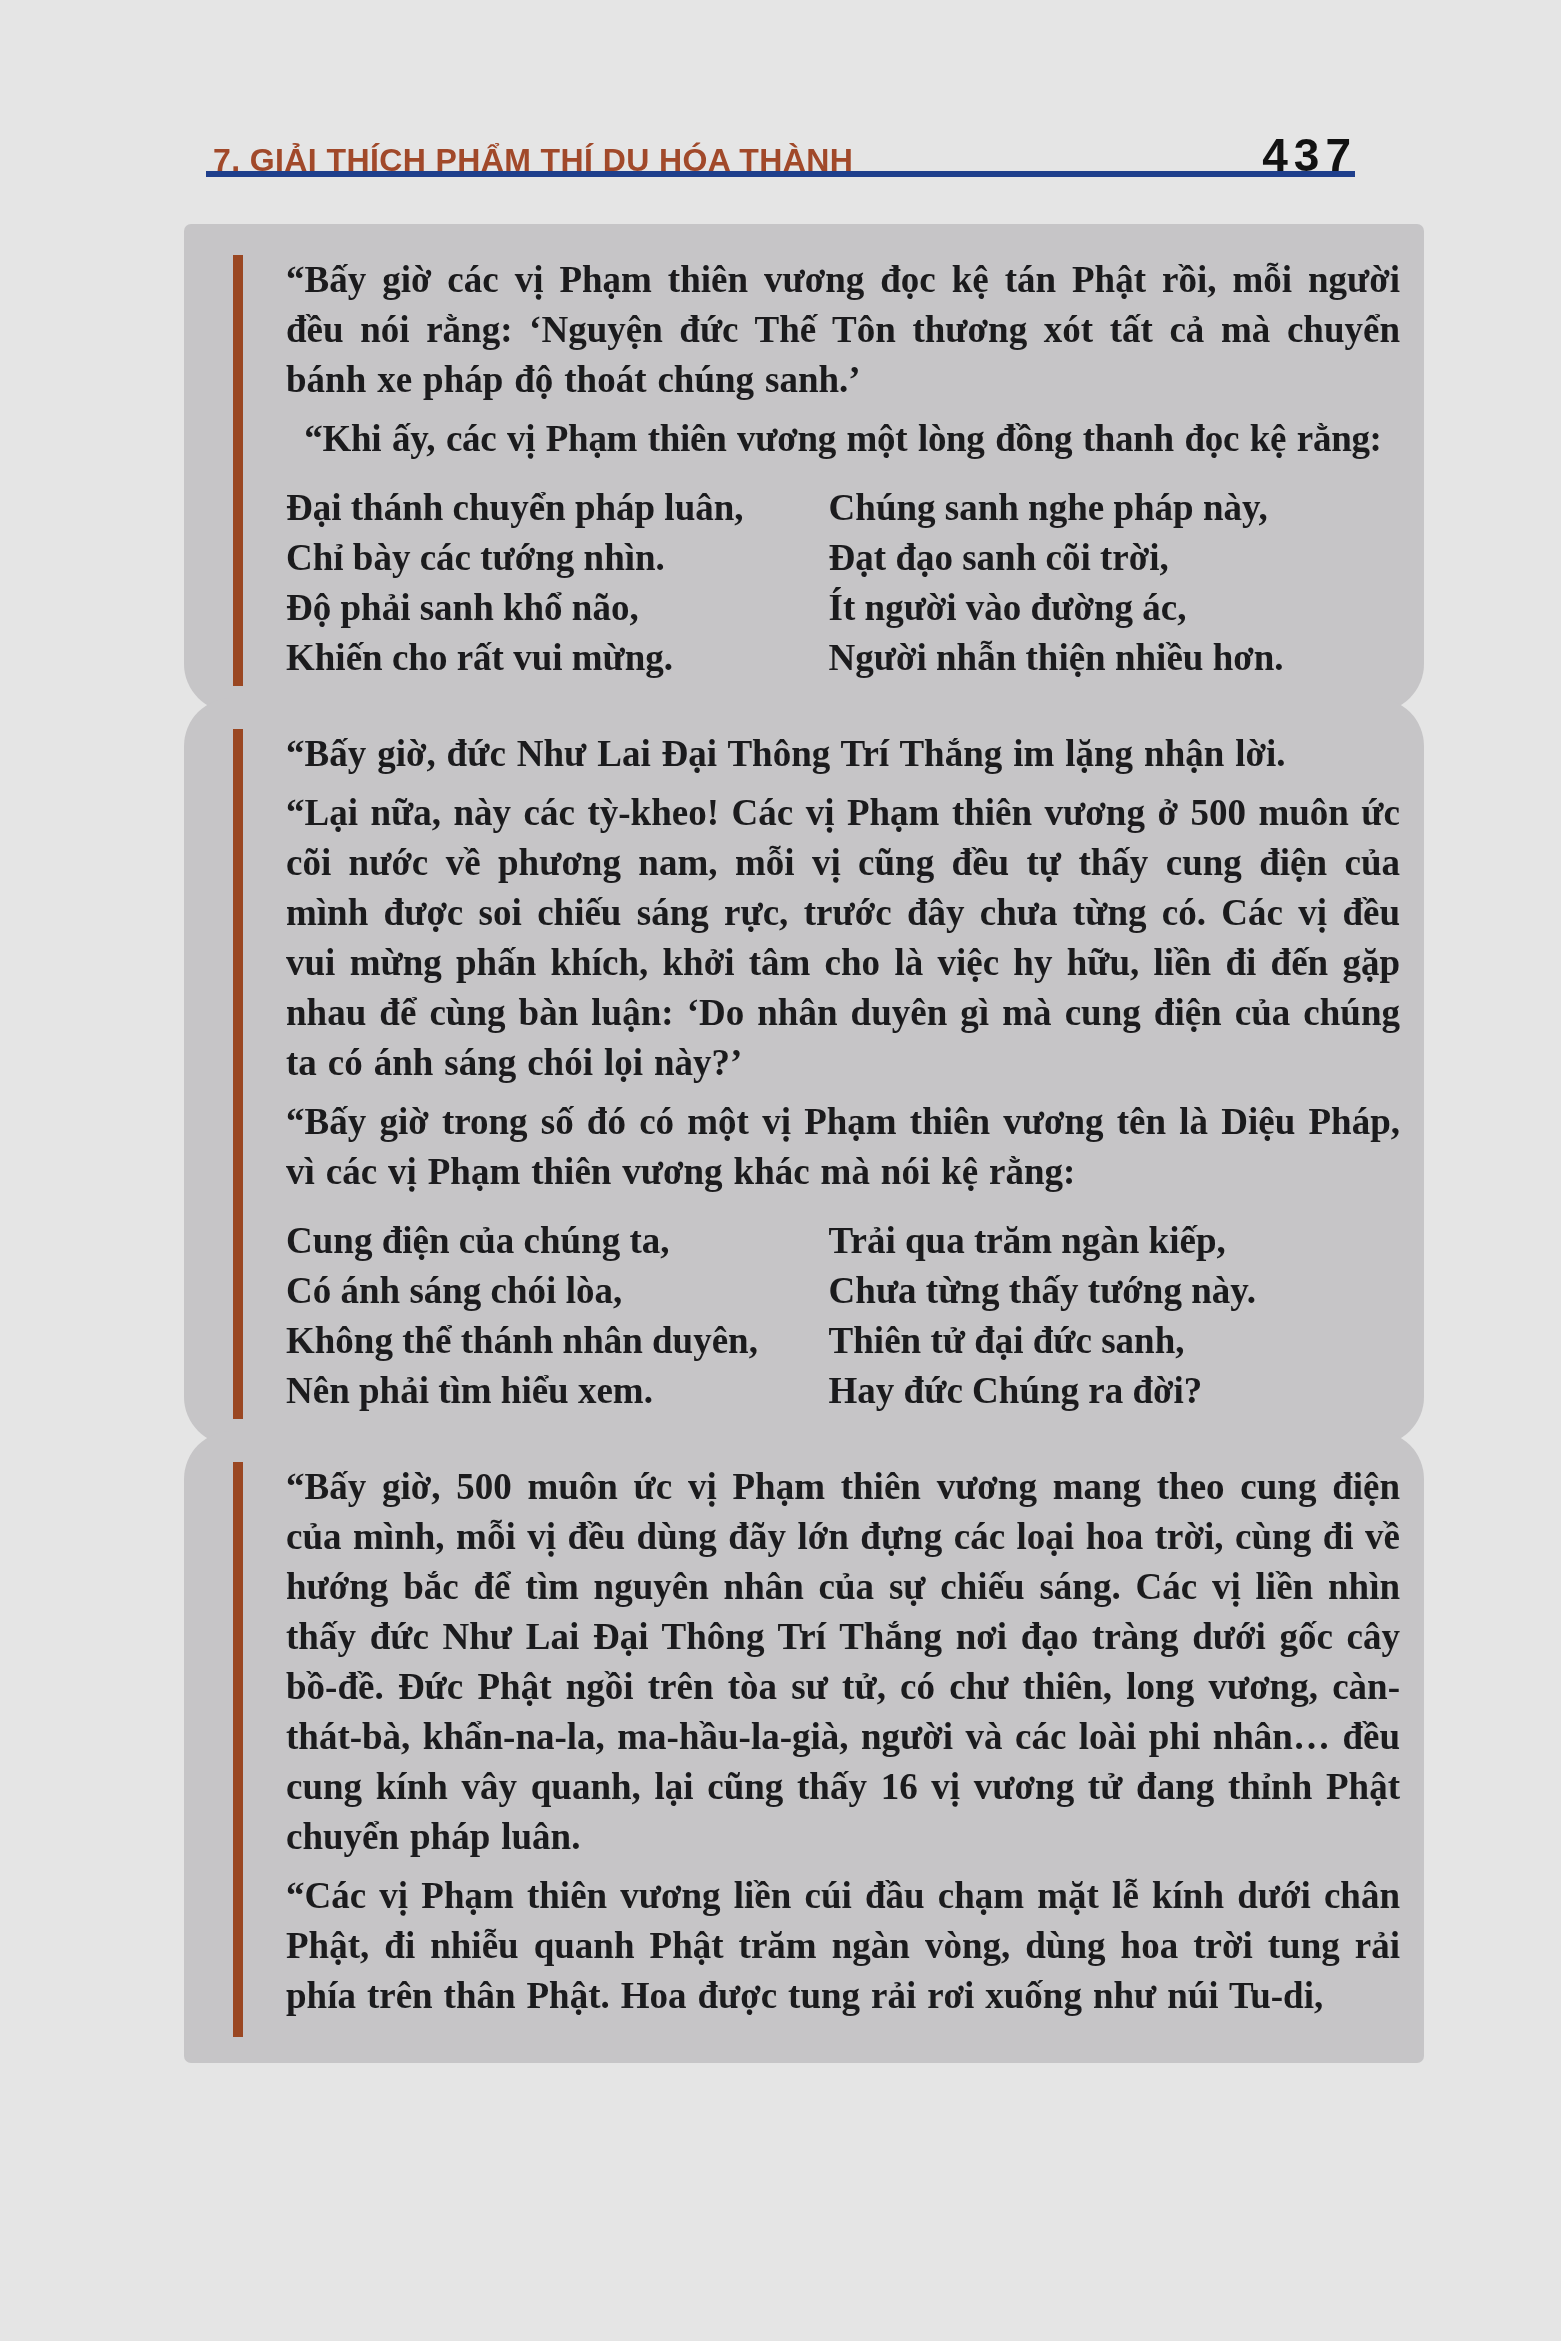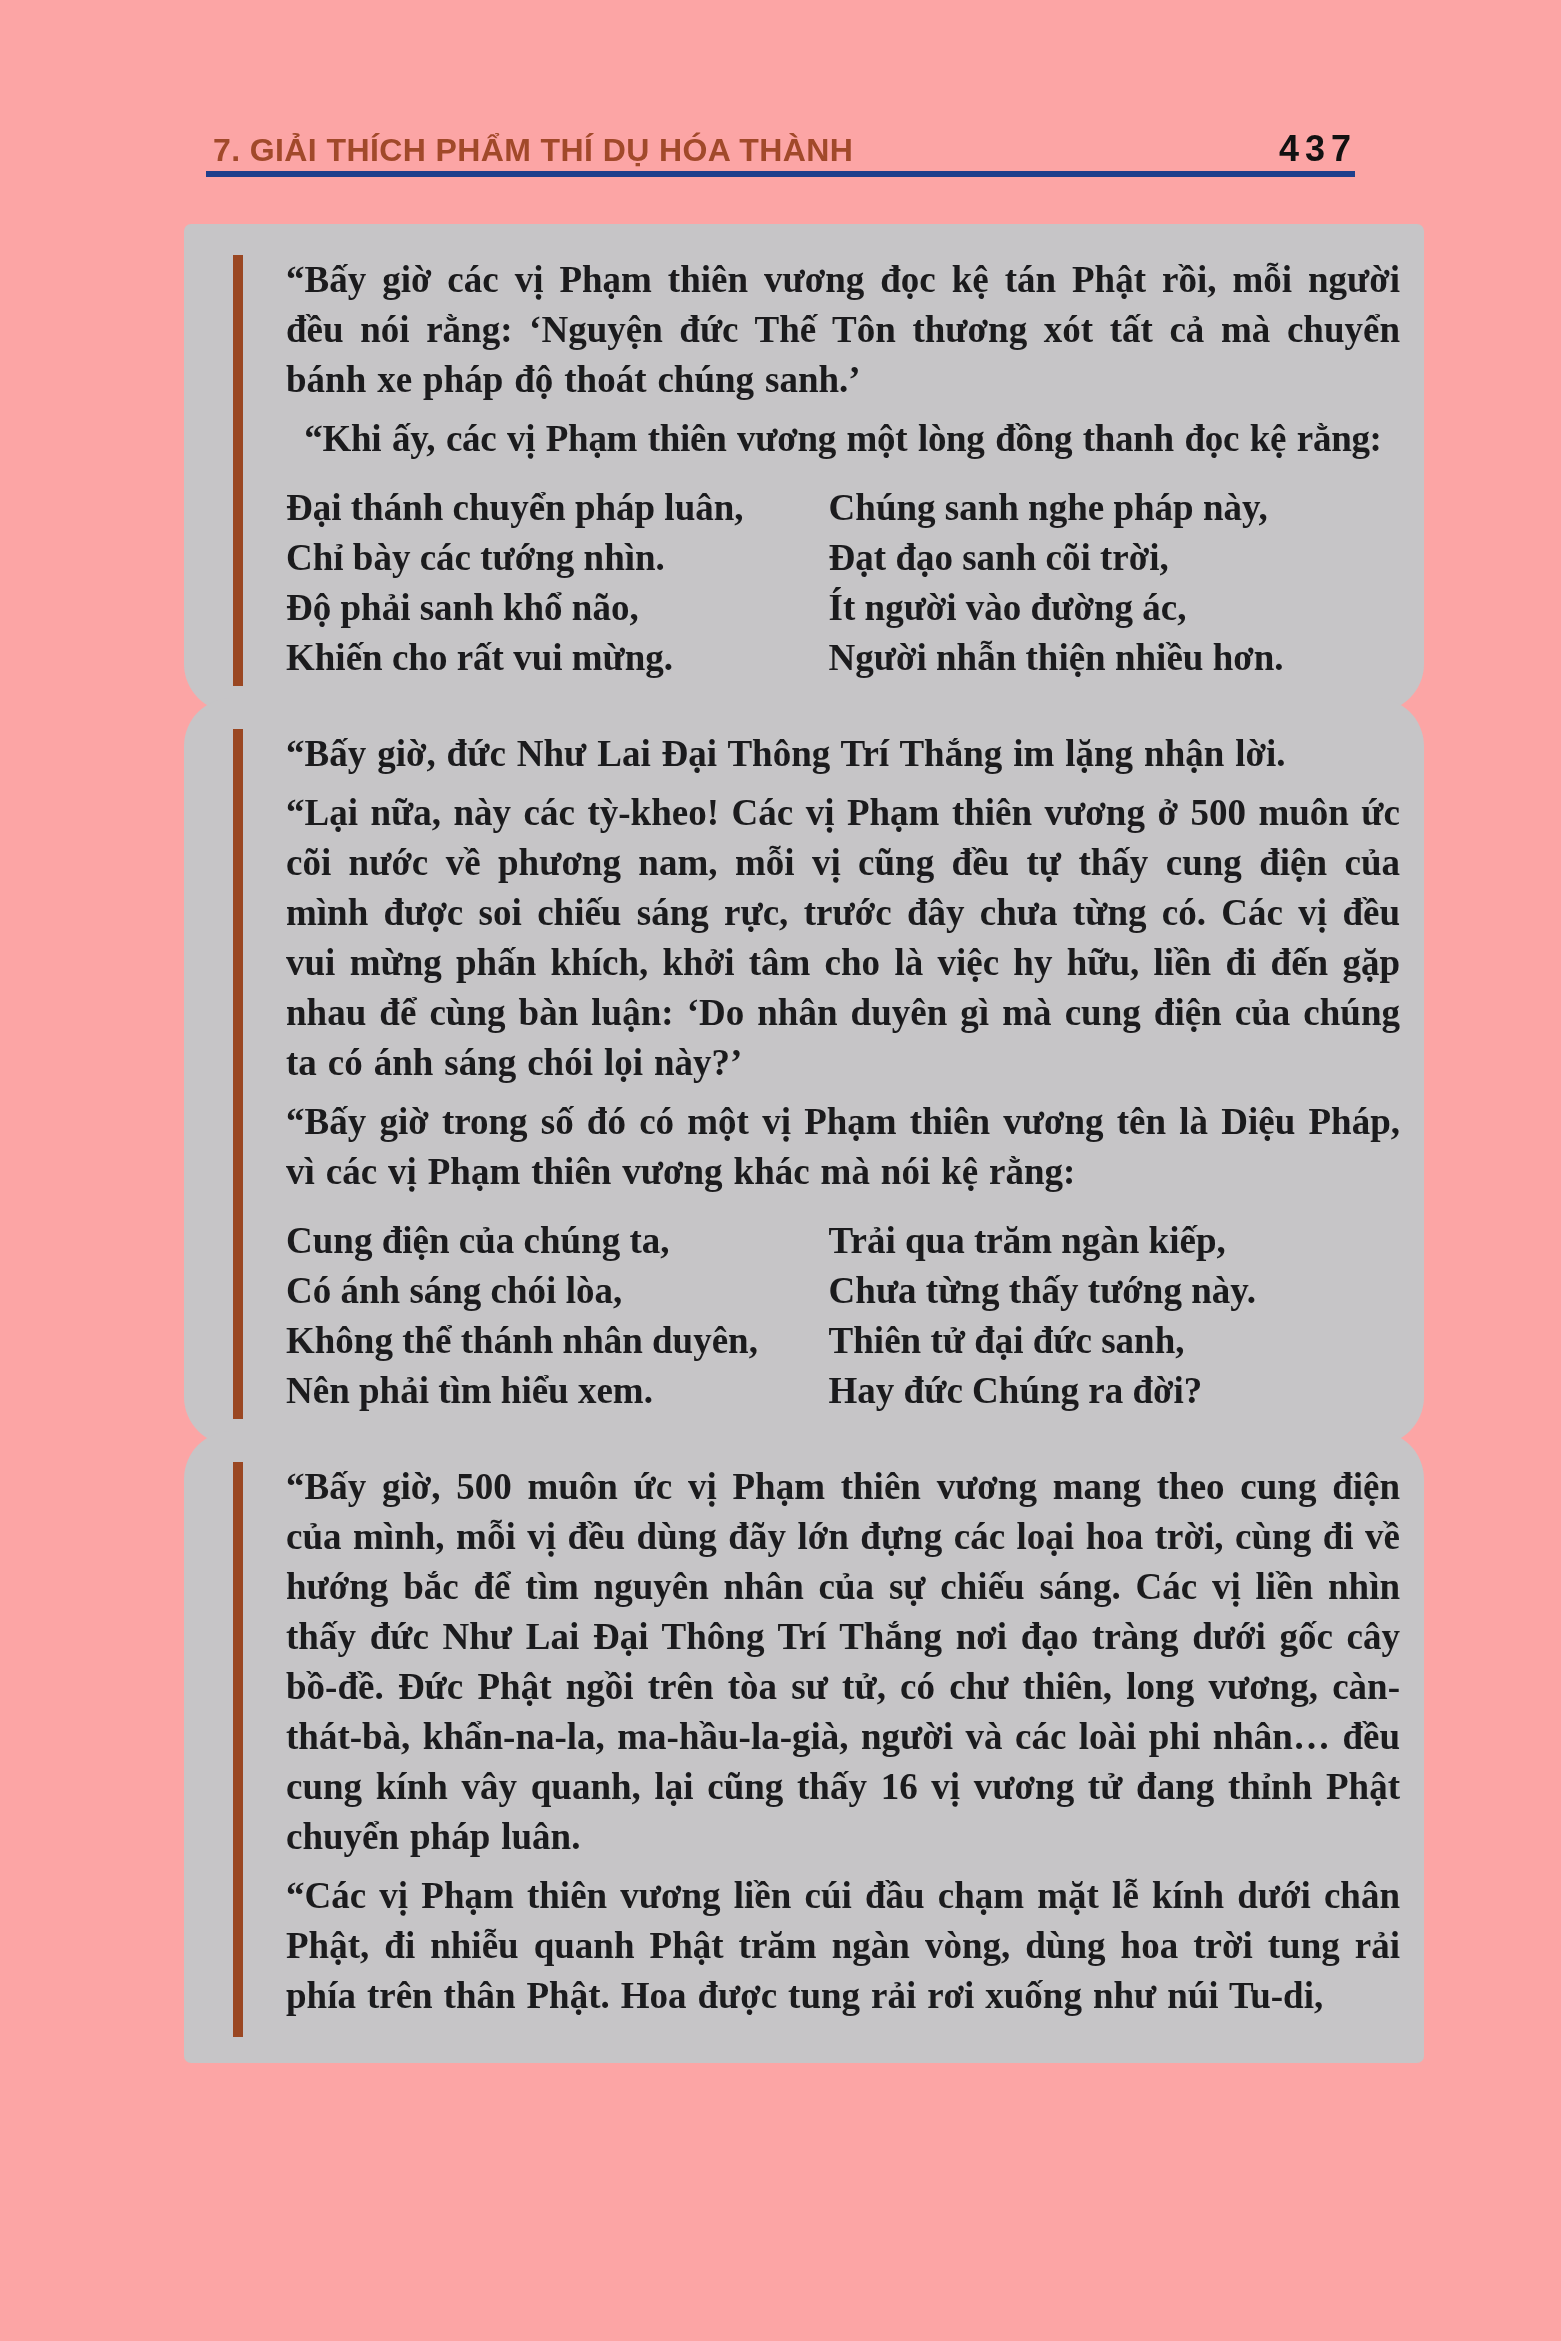--- a/index.html
+++ b/index.html
@@ -1,35 +1,35 @@
 <!DOCTYPE html>
 <html lang="vi" style="font-size:14px"><head>
 <meta charset="utf-8">
 <style>
   html, body { margin: 0; padding: 0; background: #ffffff; }
   body {
     width: 1561px; height: 2342px;
     position: relative;
     font-family: "Liberation Serif", serif;
   }
-  .page { position: absolute; inset: 0; background: #fca5a5; }
+  .page { position: absolute; inset: 0; background: #e5e5e5; }
 
   
   .header-row {
     position: absolute; top: 128px; left: 213px; right: 204px;
     display: flex; justify-content: space-between; align-items: baseline;
   }
   .chapter-title {
     font-family: "Liberation Sans", sans-serif;
     font-weight: bold; font-size: 32px; letter-spacing: 0.4px;
     color: #a1492a; white-space: nowrap;
   }
   .page-number {
     font-family: "Liberation Sans", sans-serif;
-    font-weight: bold; font-size: 36px; letter-spacing: 6px;
+    font-weight: bold; font-size: 46px; letter-spacing: 6px;
     color: #121212;
   }
   .header-rule {
     position: absolute; top: 171px; left: 206px;
     width: 1149px; height: 6px; background: #1f3f8c;
   }
 
   
   .blocks { position: absolute; top: 224px; left: 184px; width: 1240px; }
   .block {

